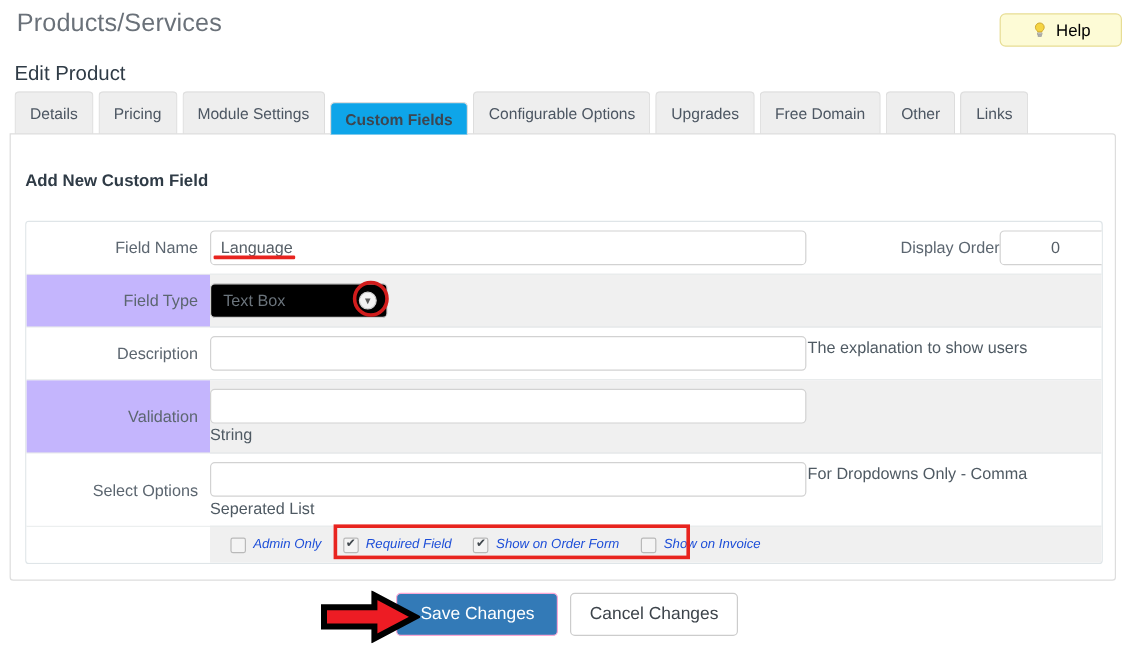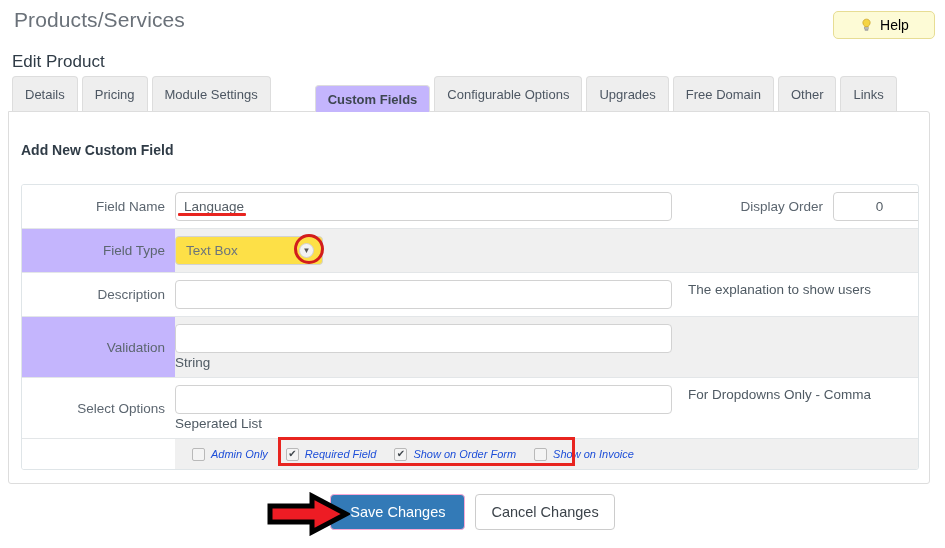--- a/index.html
+++ b/index.html
@@ -46,28 +46,27 @@
     display: flex; align-items: center;
     font-size: 13px; color: #4c5662;
     background: #eeeeee;
     border: 1px solid #dddddd;
     border-bottom: none;
     border-radius: 4px 4px 0 0;
     cursor: pointer;
     white-space: nowrap;
   }
   .tab.active {
-    background: #c4b5fd;
+    background: #0ea5e9;
     color: #3d4650;
     height: 27px;
     border-color: #dddddd;
     position: relative;
     z-index: 3;
     font-weight: 600;
-    margin-left: 40px;
   }
 
   
   .panel {
     position: absolute; left: 8px; top: 111px;
     width: 922px; height: 373px;
     background: #ffffff;
     border: 1px solid #dddddd;
     border-radius: 0 3px 3px 3px;
   }
@@ -107,45 +106,45 @@
     display: flex; align-items: center;
     padding: 0 8px;
     font-size: 13.5px; color: #555e66;
   }
   .helptext {
     font-size: 13.5px; color: #4f5a63;
     line-height: 17px;
     padding-top: 1px;
   }
   .row-right {
-    display: flex; align-items: flex-start; gap: 16px;
+    display: flex; align-items: flex-start; gap: 1px;
   }
   .below { font-size: 13.5px; color: #4f5a63; padding-top: 2px; }
 
   
   .sel {
     height: 29px; width: 148px;
     border: 1px solid #d2d2d2; border-radius: 4px;
-    background: #fde047;
+    background: #000000;
     display: flex; align-items: center; justify-content: space-between;
     padding: 0 8px 0 10px;
     font-size: 13.5px; color: #6b747c;
     cursor: pointer;
   }
   .caret {
     width: 15px; height: 15px; border-radius: 50%;
     background: #f3f3f3; border: 1px solid #cfcfcf;
     display: flex; align-items: center; justify-content: center;
     font-size: 8px; color: #5a5a5a; line-height: 1;
   }
 
   
   .order-cell {
     flex: 0 0 263px; display: flex; align-items: center;
-    justify-content: flex-end; gap: 10px; padding-right: 9px;
+    justify-content: flex-end; padding-right: 9px;
   }
   .order-lbl { font-size: 13.5px; color: #5c6670; }
   .order-inp {
     width: 93px; height: 29px;
     border: 1px solid #d2d2d2; border-radius: 4px;
     background: #fff;
     display: flex; align-items: center; justify-content: center;
     font-size: 13.5px; color: #555e66;
   }
 

